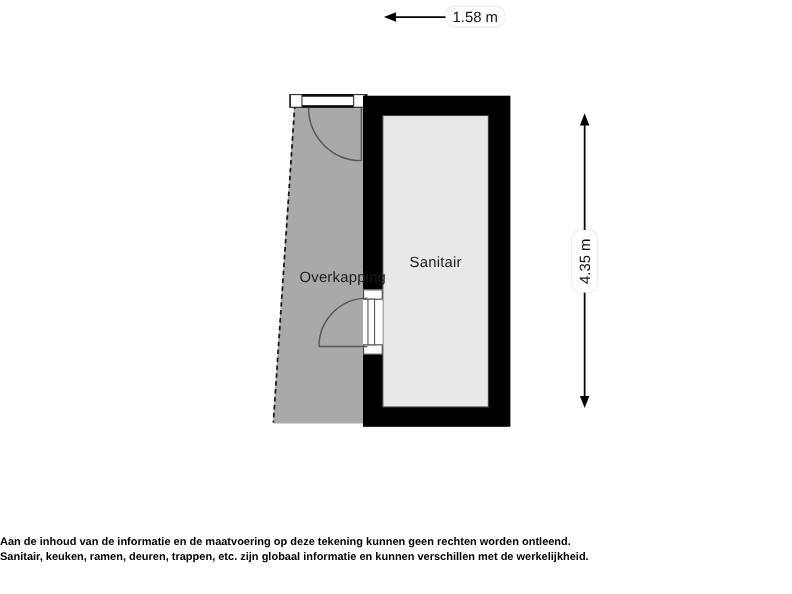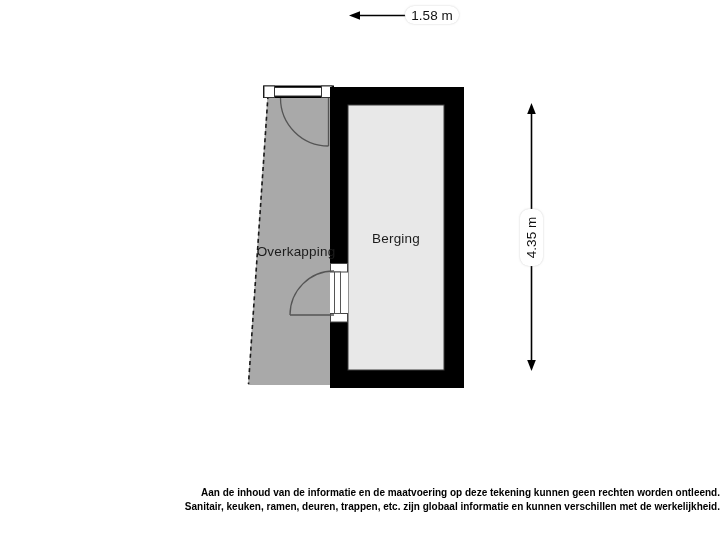--- a/index.html
+++ b/index.html
@@ -29,21 +29,21 @@
     justify-content: center;
     font-size: 13.5px;
     color: #111111;
     box-shadow: 0 0 2px rgba(160,160,160,0.55);
   }
   .dim-pill.horizontal { left: 369px; top: 6px;  width: 54px; height: 18px; margin-left: 36px; }
   .dim-pill.vertical   { left: 503px; top: 226px; width: 57px; height: 23px; transform: rotate(-90deg); }
   .footer {
     position: absolute;
     left: 0; right: 0; top: 486px;
-    text-align: right;
+    text-align: left;
     font-size: 10px;
     font-weight: bold;
     color: #000000;
     line-height: 13.5px;
   }
 </style>
 </head>
 <body>
 
 <div class="stage">
@@ -73,22 +73,22 @@
 
     <line x1="357" y1="15.5" x2="435" y2="15.5" stroke="#000000" stroke-width="1.6"></line>
     <polygon points="349,15.5 360,11.2 360,19.8" fill="#000000"></polygon>
     <polygon points="443,15.5 432,11.2 432,19.8" fill="#000000"></polygon>
 
     <line x1="531.5" y1="110" x2="531.5" y2="364" stroke="#000000" stroke-width="1.6"></line>
     <polygon points="531.5,103 527.2,114 535.8,114" fill="#000000"></polygon>
     <polygon points="531.5,371 527.2,360 535.8,360" fill="#000000"></polygon>
   </svg>
 
-  <div class="room-label" style="left:241px; top:244px;">Overkapping</div>
-  <div class="room-label" style="left:341px; top:231px;">Berging</div>
+  <div class="room-label" style="left:241px; top:244px;text-align:right;">Overkapping</div>
+  <div class="room-label" style="left:341px; top:231px;">Sanitair</div>
 
   <div class="dim-pill horizontal">1.58 m</div>
   <div class="dim-pill vertical">4.35 m</div>
 
   <div class="footer">
     <div>Aan de inhoud van de informatie en de maatvoering op deze tekening kunnen geen rechten worden ontleend.</div>
     <div>Sanitair, keuken, ramen, deuren, trappen, etc. zijn globaal informatie en kunnen verschillen met de werkelijkheid.</div>
   </div>
 
 </div>

